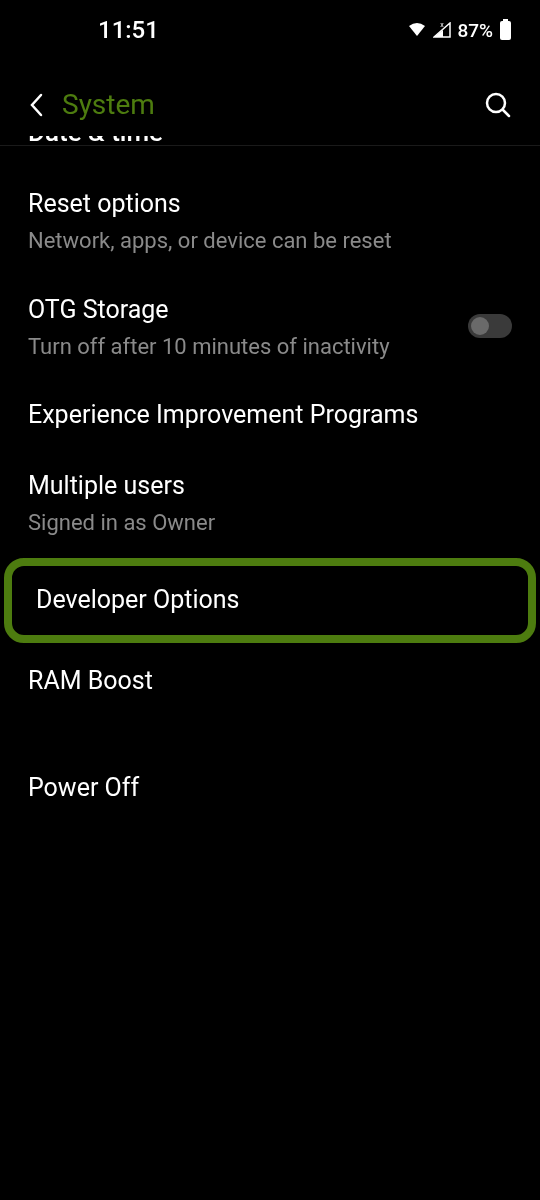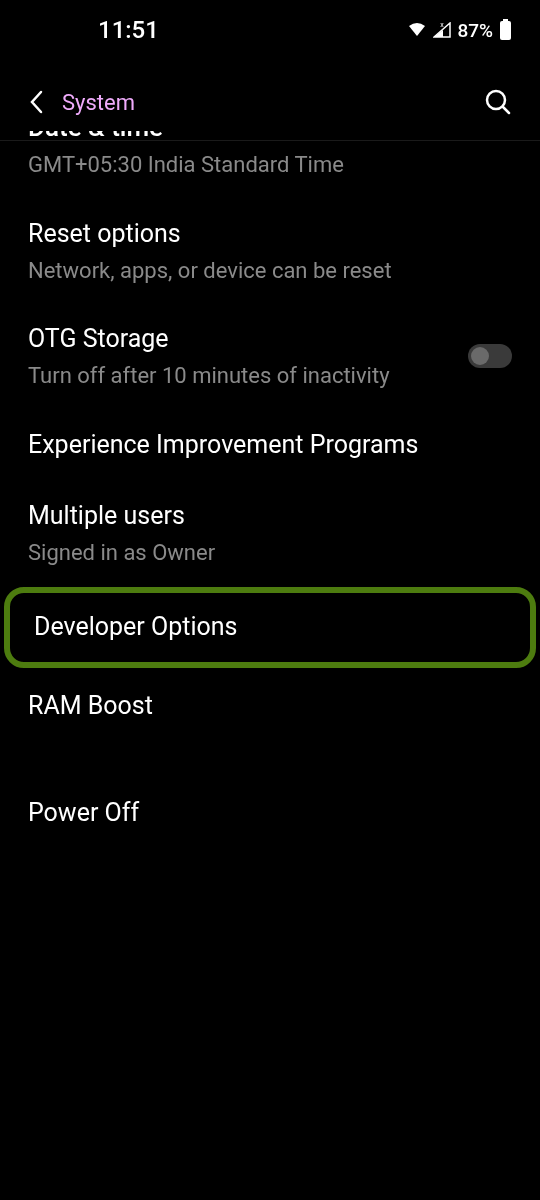--- a/index.html
+++ b/index.html
@@ -51,23 +51,23 @@
     .header-left {
       display: flex;
       align-items: center;
       gap: 18px;
     }
     .back-icon {
       display: flex;
       align-items: center;
     }
     .header-title {
-      font-size: 22px;
+      font-size: 28px;
       font-weight: 400;
-      color: #f0abfc;
+      color: #4d7c0f;
     }
     .search-icon {
       display: flex;
       align-items: center;
     }
     .content {
       padding: 0;
     }
     .setting-item {
       padding: 18px 28px;
@@ -115,21 +115,21 @@
     .toggle-thumb {
       width: 18px;
       height: 18px;
       background: #6a6a6a;
       border-radius: 50%;
       position: absolute;
       top: 3px;
       left: 3px;
     }
     .highlight-box {
-      border: 6px solid #4d7c0f;
+      border: 8px solid #4d7c0f;
       border-radius: 20px;
       margin: 2px 4px;
       padding: 16px 24px 18px 24px;
     }
     .divider {
       height: 1px;
       background: #1a1a1a;
       margin: 0;
     }
   </style>
@@ -177,21 +177,20 @@
       </svg>
   </span>
 </div>
 
 <div class="divider"></div>
 
 <div class="content">
 
   <div class="setting-item cut-off">
     <div class="setting-title cut">Date &amp; time</div>
-    <div class="setting-subtitle">GMT+05:30 India Standard Time</div>
   </div>
 
 
   <div class="setting-item">
     <div class="setting-title">Reset options</div>
     <div class="setting-subtitle">Network, apps, or device can be reset</div>
   </div>
 
   <div class="setting-item">
     <div class="setting-row">

